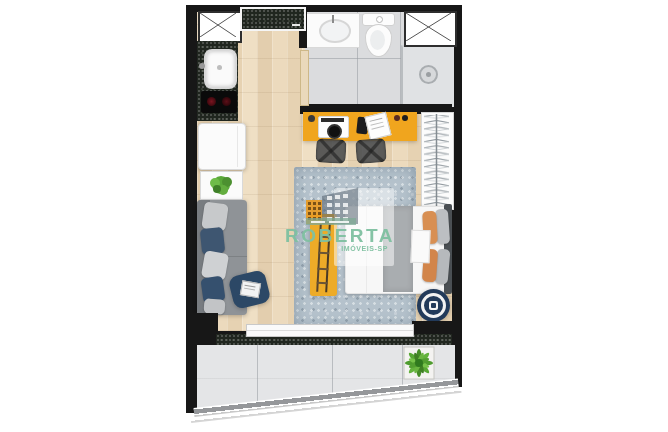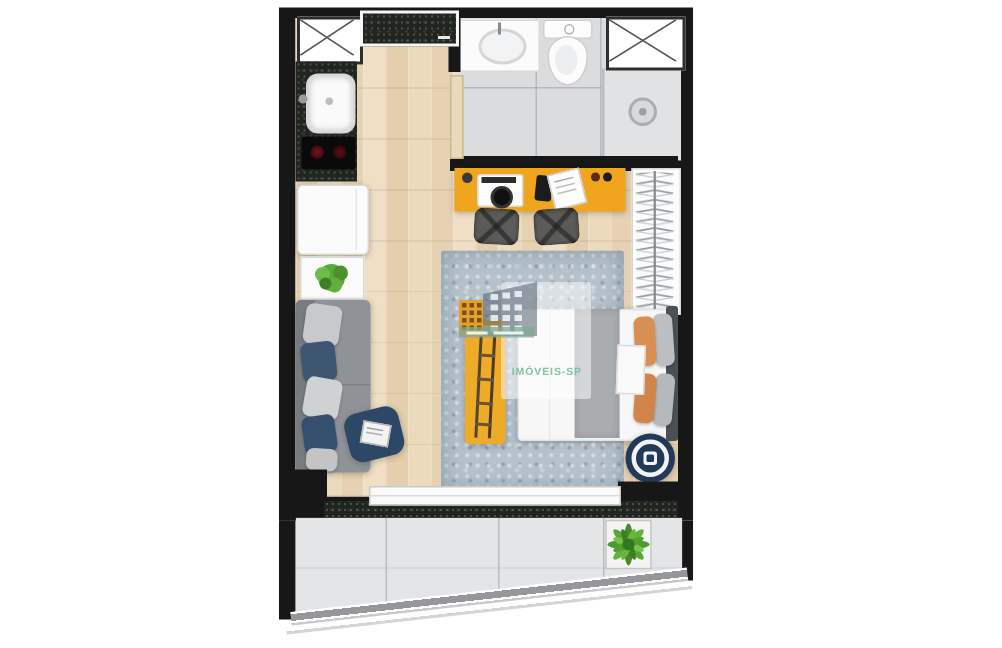--- a/index.html
+++ b/index.html
@@ -286,16 +286,17 @@
           <rect x="14" y="26" width="3" height="3"></rect>
         <rect x="4" y="31" width="3" height="3"></rect>
           <rect x="9" y="31" width="3" height="3"></rect>
           <rect x="14" y="31" width="3" height="3"></rect>
       </g>
     </svg>
     <div class="abs" style="left:22px;top:34px;width:50px;height:7px;background:rgba(125,170,150,0.75);">
       <div class="abs" style="left:5px;top:2.5px;width:14px;height:2px;background:rgba(255,255,255,0.85);"></div>
       <div class="abs" style="left:23px;top:2.5px;width:20px;height:2px;background:rgba(255,255,255,0.85);"></div>
     </div>
+    <div class="abs wm-brand" style="left:0;top:41px;width:112px;">ROBERTA</div>
     <div class="abs wm-agency" style="left:0;top:61px;width:104px;">IMÓVEIS-SP</div>
   </div>
 
 </div>
 
 </body></html>

